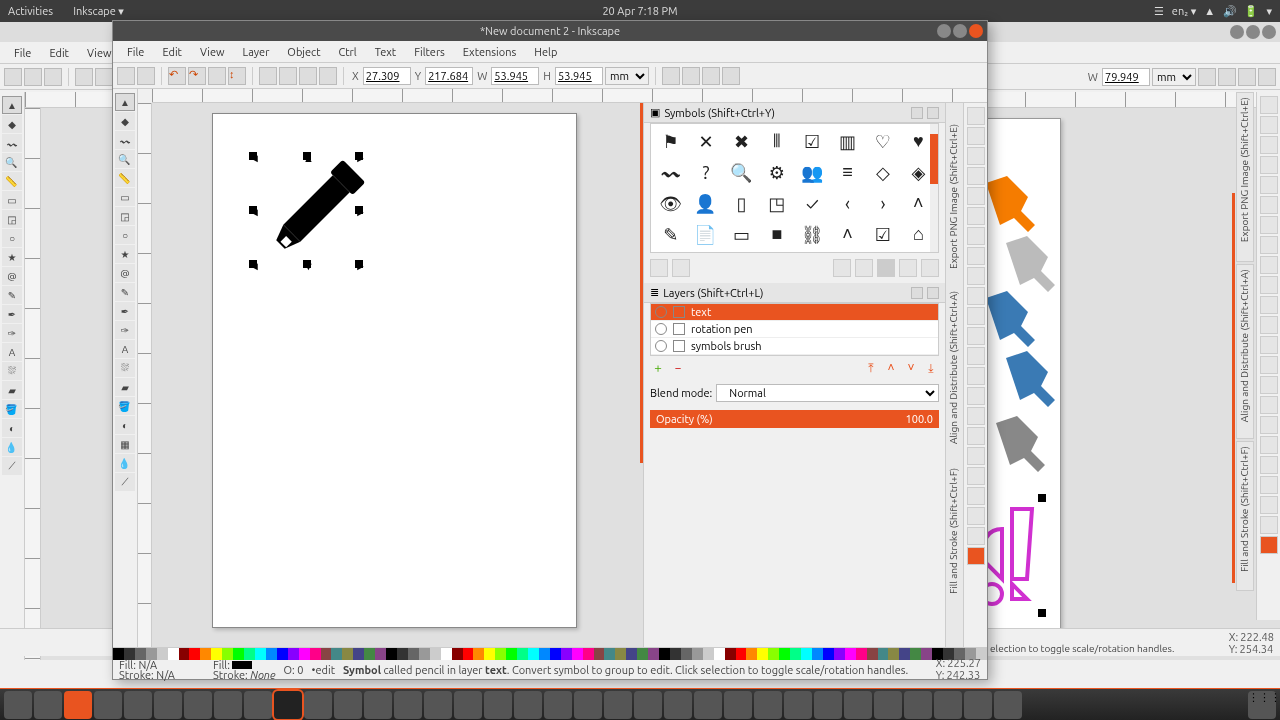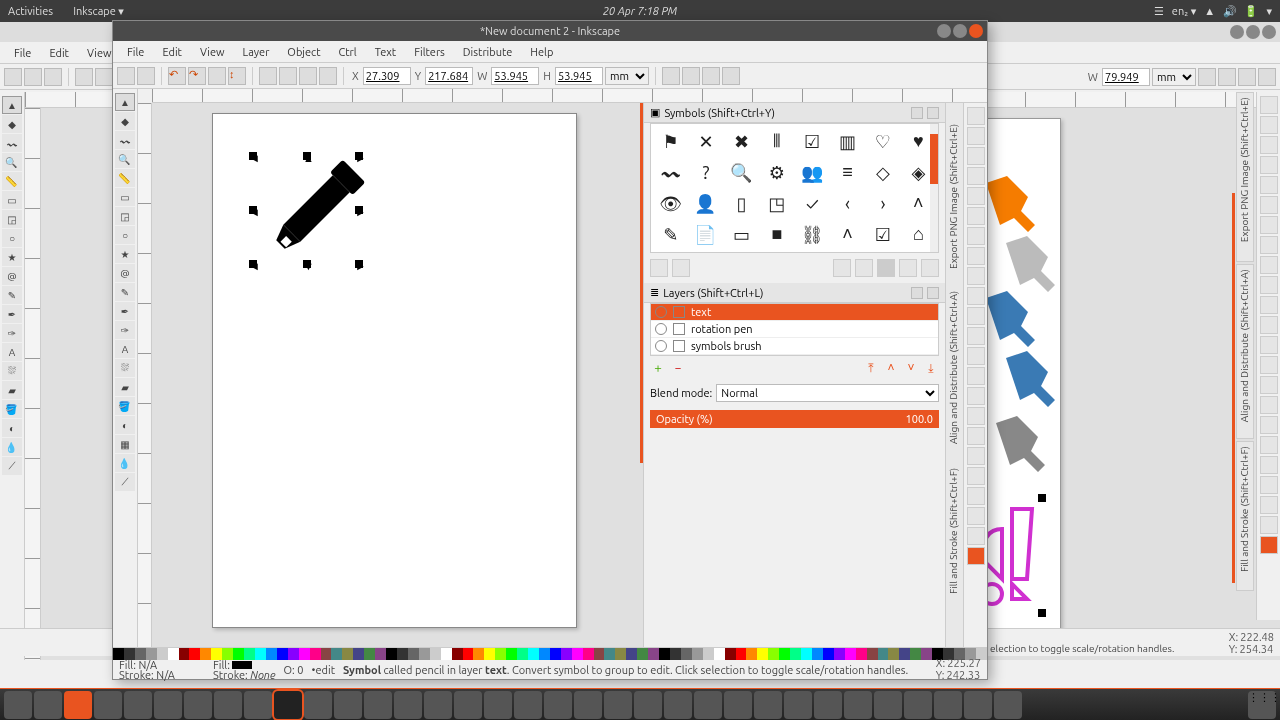--- a/index.html
+++ b/index.html
@@ -1,19 +1,19 @@
 <!DOCTYPE html>
 <html><head>
 <meta charset="utf-8">
 <style>
 * { margin: 0; padding: 0; box-sizing: border-box; font-family: Ubuntu, sans-serif; font-size: 11px; }
 body { background: #2c2c2c; width: 1280px; height: 720px; overflow: hidden; position: relative; }
 
 .topbar { height: 22px; background: #3c3c3c; color: #ddd; display: flex; align-items: center; padding: 0 8px; }
-.topbar .center { position: absolute; left: 50%; transform: translateX(-50%); font-style: italic; }
+.topbar .center { position: absolute; left: 50%; transform: translateX(-50%); }
 .topbar .right { margin-left: auto; display: flex; gap: 8px; align-items: center; }
 .topbar span { color: #ddd; }
 
 .window-title { height: 20px; background: #3a3a3a; color: #ccc; display: flex; align-items: center; justify-content: center; position: relative; }
 .window-title .wbtns { position: absolute; right: 4px; display: flex; gap: 2px; }
 .wbtn { width: 14px; height: 14px; border-radius: 7px; display: inline-block; }
 .wbtn.min { background: #888; }
 .wbtn.max { background: #888; }
 .wbtn.close { background: #e95420; }
 
@@ -83,21 +83,21 @@
 .layer-row .name{flex:1;}
 
 .layers-btns { display:flex; padding:4px 6px; gap:4px; align-items:center;}
 .layers-btns .lb{width:16px;height:16px;display:flex;align-items:center;justify-content:center;font-size:12px;}
 .layers-btns .add{color:#4a0;}
 .layers-btns .del{color:#c00;}
 .layers-btns .spacer{flex:1;}
 .layers-btns .move{color:#e95420;}
 
 .blend-row{display:flex;align-items:center;padding:4px 6px;gap:4px;}
-.blend-row select{flex:1;height:18px;border:1px solid #bbb;background:#fff;padding:0 0;}
+.blend-row select{flex:1;height:18px;border:1px solid #bbb;background:#fff;padding:0 8px;}
 
 .opacity-row{margin:4px 6px;}
 .opacity-bar{height:18px;background:#e95420;color:#fff;display:flex;align-items:center;padding:0 6px;justify-content:space-between;}
 
 .snap-col { width: 24px; background:#f0f0f0; border-left:1px solid #ccc; display:flex; flex-direction:column; padding-top:4px; gap:2px;}
 .snap-col .sb{width:18px;height:18px;margin:0 3px;background:#e5e5e5;border:1px solid #ccc;}
 
 .statusbar { position:absolute; bottom:0; left:0; right:0; height:32px; background:#f0f0f0; border-top:1px solid #ccc;}
 .palette { height:12px; display:flex;}
 .palette .sw{flex:1;}
@@ -379,21 +379,21 @@
   </div>
   <div class="menubar">
     <span>File</span>
     <span>Edit</span>
     <span>View</span>
     <span>Layer</span>
     <span>Object</span>
     <span>Ctrl</span>
     <span>Text</span>
     <span>Filters</span>
-    <span>Distribute</span>
+    <span>Extensions</span>
     <span>Help</span>
   </div>
   <div class="toolbar1">
     <span class="tbtn"></span>
     <span class="tbtn"></span>
     <span class="tsep"></span>
     <span class="tbtn" style="color:#c40">↶</span>
     <span class="tbtn" style="color:#c40">↷</span>
     <span class="tbtn"></span>
     <span class="tbtn" style="color:#c40">↕</span>

